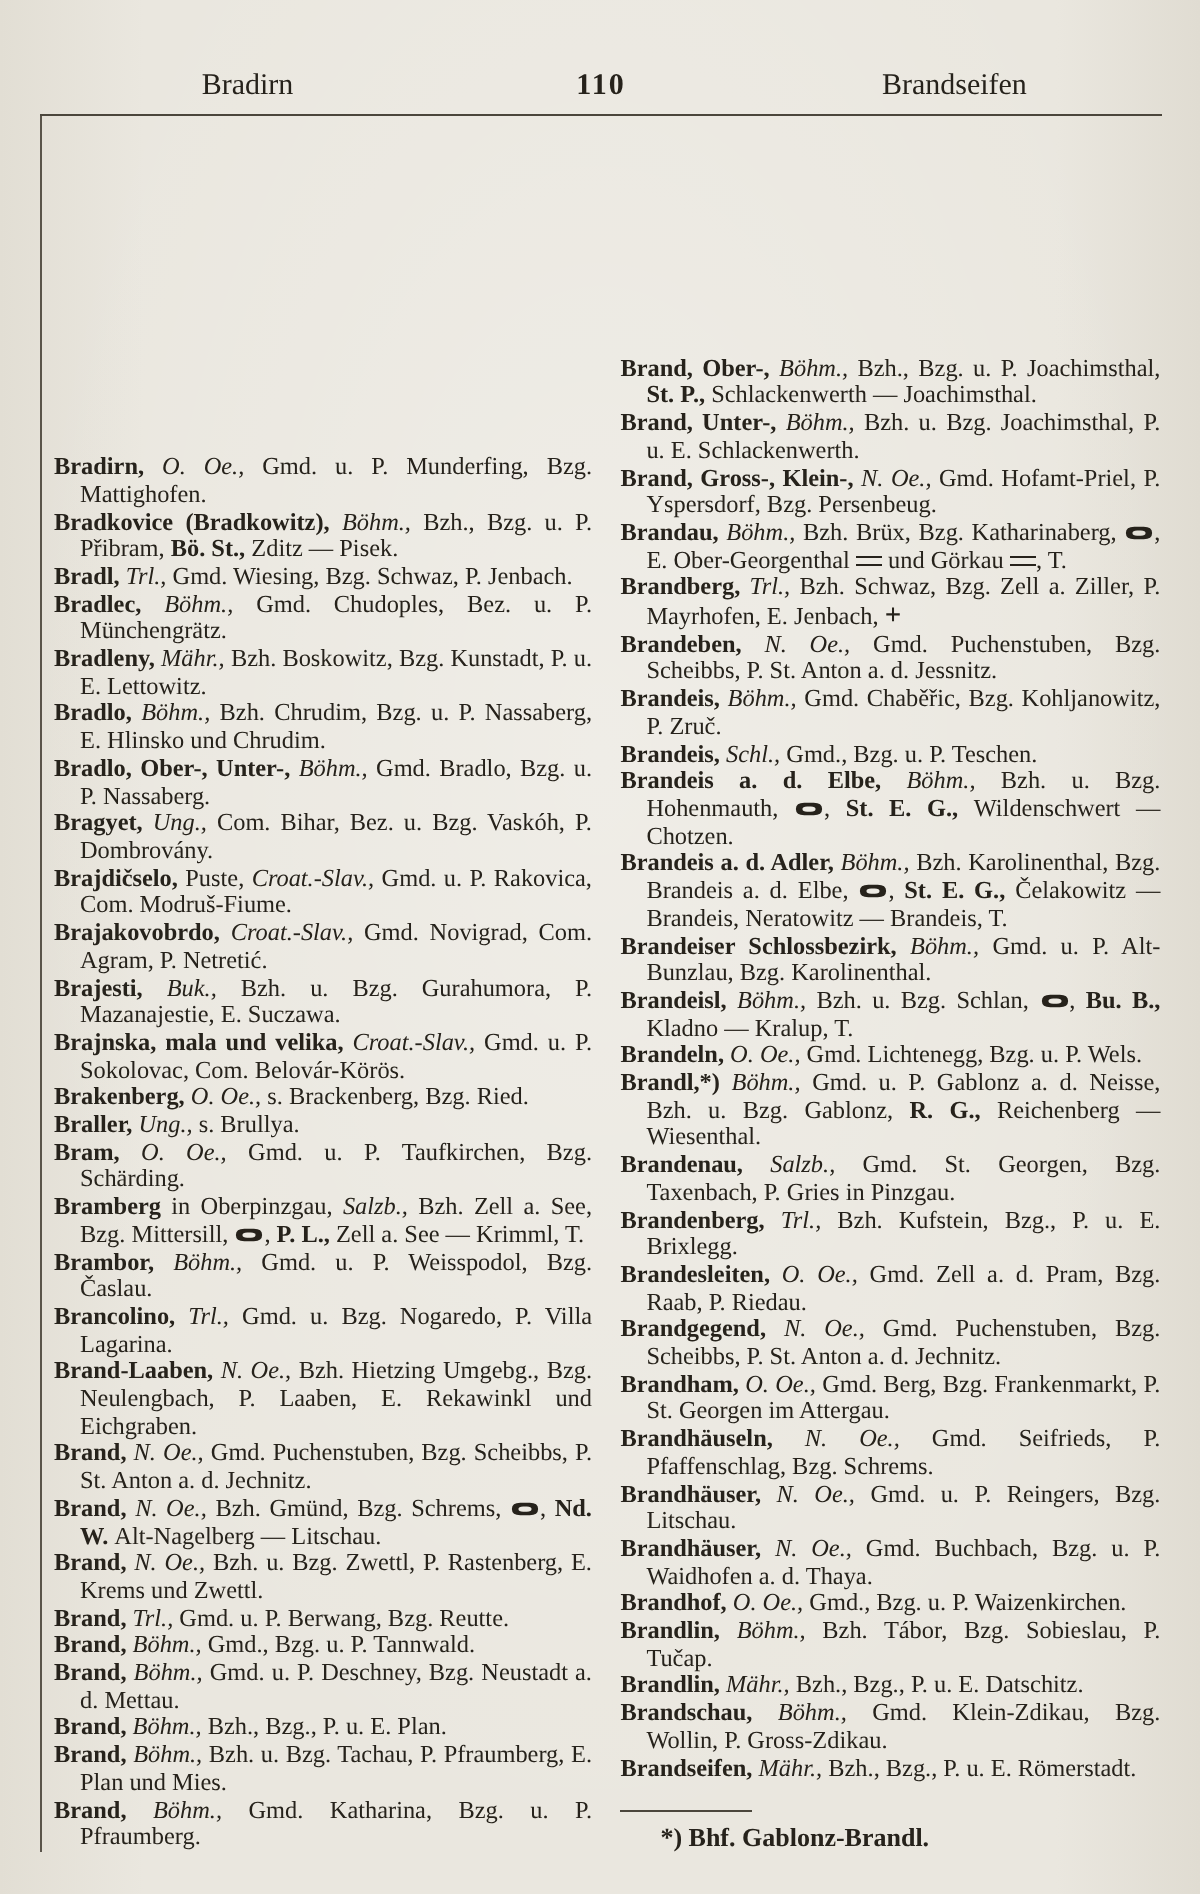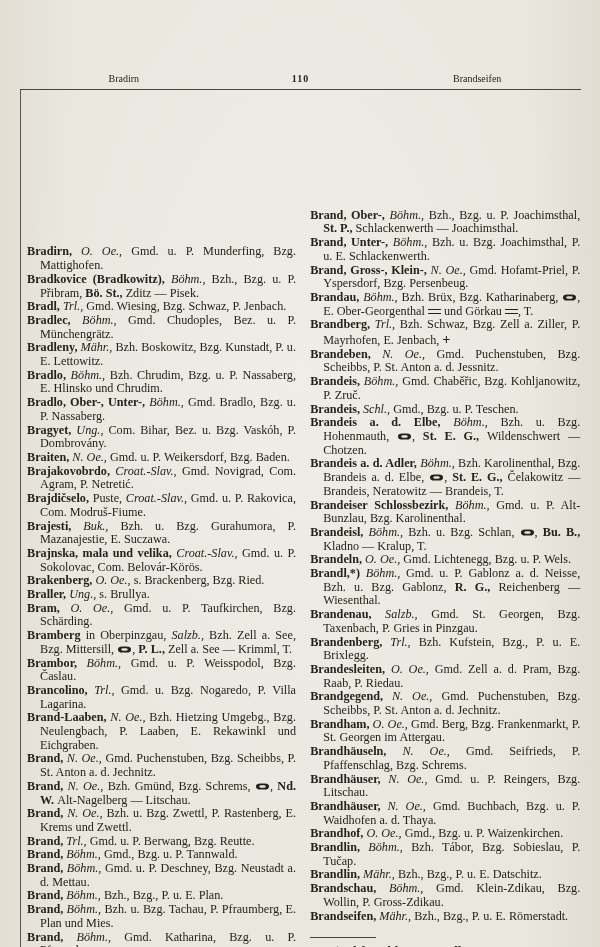--- a/index.html
+++ b/index.html
@@ -19,22 +19,21 @@
     color: #26221b;
     overflow: hidden;
   }
   .header {
     height: 57px;
     display: grid;
     grid-template-columns: 37% 26% 37%;
     align-items: end;
     padding-bottom: 5px;
     box-sizing: border-box;
-    font-size: 10px;
-    margin-top: 32px;
+    font-size: 15px;
   }
   .header span { text-align: center; }
   .header .pageno { font-weight: bold; letter-spacing: 1px; }
   .header-rule {
     height: 0;
     border-top: 1.6px solid #4b463c;
   }
   .columns {
     display: flex;
     align-items: flex-end;
@@ -105,23 +104,22 @@
   <div class="columns">
     <div class="col left" id="col-left">
         <p class="entry"><span class="b">Bradirn, </span><span class="i">O. Oe., </span><span class="r">Gmd. u. P. Munderfing, Bzg. Mattighofen.</span></p>
         <p class="entry"><span class="b">Bradkovice (Bradkowitz), </span><span class="i">Böhm., </span><span class="r">Bzh., Bzg. u. P. Přibram, </span><span class="b">Bö. St., </span><span class="r">Zditz — Pisek.</span></p>
         <p class="entry"><span class="b">Bradl, </span><span class="i">Trl., </span><span class="r">Gmd. Wiesing, Bzg. Schwaz, P. Jenbach.</span></p>
         <p class="entry"><span class="b">Bradlec, </span><span class="i">Böhm., </span><span class="r">Gmd. Chudoples, Bez. u. P. Münchengrätz.</span></p>
         <p class="entry"><span class="b">Bradleny, </span><span class="i">Mähr., </span><span class="r">Bzh. Boskowitz, Bzg. Kunstadt, P. u. E. Lettowitz.</span></p>
         <p class="entry"><span class="b">Bradlo, </span><span class="i">Böhm., </span><span class="r">Bzh. Chrudim, Bzg. u. P. Nassaberg, E. Hlinsko und Chrudim.</span></p>
         <p class="entry"><span class="b">Bradlo, Ober-, Unter-, </span><span class="i">Böhm., </span><span class="r">Gmd. Bradlo, Bzg. u. P. Nassaberg.</span></p>
         <p class="entry"><span class="b">Bragyet, </span><span class="i">Ung., </span><span class="r">Com. Bihar, Bez. u. Bzg. Vaskóh, P. Dombrovány.</span></p>
-        <p class="entry"><span class="b">Braiten, </span><span class="i">N. Oe., </span><span class="r">Gmd. u. P. Weikersdorf, Bzg. Baden.</span></p>
+        <p class="entry"><span class="b">Brajdičselo, </span><span class="r">Puste, </span><span class="i">Croat.-Slav., </span><span class="r">Gmd. u. P. Rakovica, Com. Modruš-Fiume.</span></p>
         <p class="entry"><span class="b">Brajakovobrdo, </span><span class="i">Croat.-Slav., </span><span class="r">Gmd. Novigrad, Com. Agram, P. Netretić.</span></p>
-        <p class="entry"><span class="b">Brajdičselo, </span><span class="r">Puste, </span><span class="i">Croat.-Slav., </span><span class="r">Gmd. u. P. Rakovica, Com. Modruš-Fiume.</span></p>
         <p class="entry"><span class="b">Brajesti, </span><span class="i">Buk., </span><span class="r">Bzh. u. Bzg. Gurahumora, P. Mazanajestie, E. Suczawa.</span></p>
         <p class="entry"><span class="b">Brajnska, mala und velika, </span><span class="i">Croat.-Slav., </span><span class="r">Gmd. u. P. Sokolovac, Com. Belovár-Körös.</span></p>
         <p class="entry"><span class="b">Brakenberg, </span><span class="i">O. Oe., </span><span class="r">s. Brackenberg, Bzg. Ried.</span></p>
         <p class="entry"><span class="b">Braller, </span><span class="i">Ung., </span><span class="r">s. Brullya.</span></p>
         <p class="entry"><span class="b">Bram, </span><span class="i">O. Oe., </span><span class="r">Gmd. u. P. Taufkirchen, Bzg. Schärding.</span></p>
         <p class="entry"><span class="b">Bramberg </span><span class="r">in Oberpinzgau, </span><span class="i">Salzb., </span><span class="r">Bzh. Zell a. See, Bzg. Mittersill, </span><span class="icon horn"><svg width="15" height="9" viewBox="0 0 16 9" aria-hidden="true">
               <path d="M1 4.5 Q1 1.2 5.5 1.2 L10.5 1.2 Q15 1.2 15 4.5 Q15 7.8 10.5 7.8 L5.5 7.8 Q1 7.8 1 4.5 Z M4.5 4.5 Q4.5 3.1 7 3.1 L9 3.1 Q11.5 3.1 11.5 4.5 Q11.5 5.9 9 5.9 L7 5.9 Q4.5 5.9 4.5 4.5 Z" fill="currentColor" fill-rule="evenodd"></path>
             </svg></span><span class="r">, </span><span class="b">P. L., </span><span class="r">Zell a. See — Krimml, T.</span></p>
         <p class="entry"><span class="b">Brambor, </span><span class="i">Böhm., </span><span class="r">Gmd. u. P. Weisspodol, Bzg. Časlau.</span></p>
         <p class="entry"><span class="b">Brancolino, </span><span class="i">Trl., </span><span class="r">Gmd. u. Bzg. Nogaredo, P. Villa Lagarina.</span></p>

